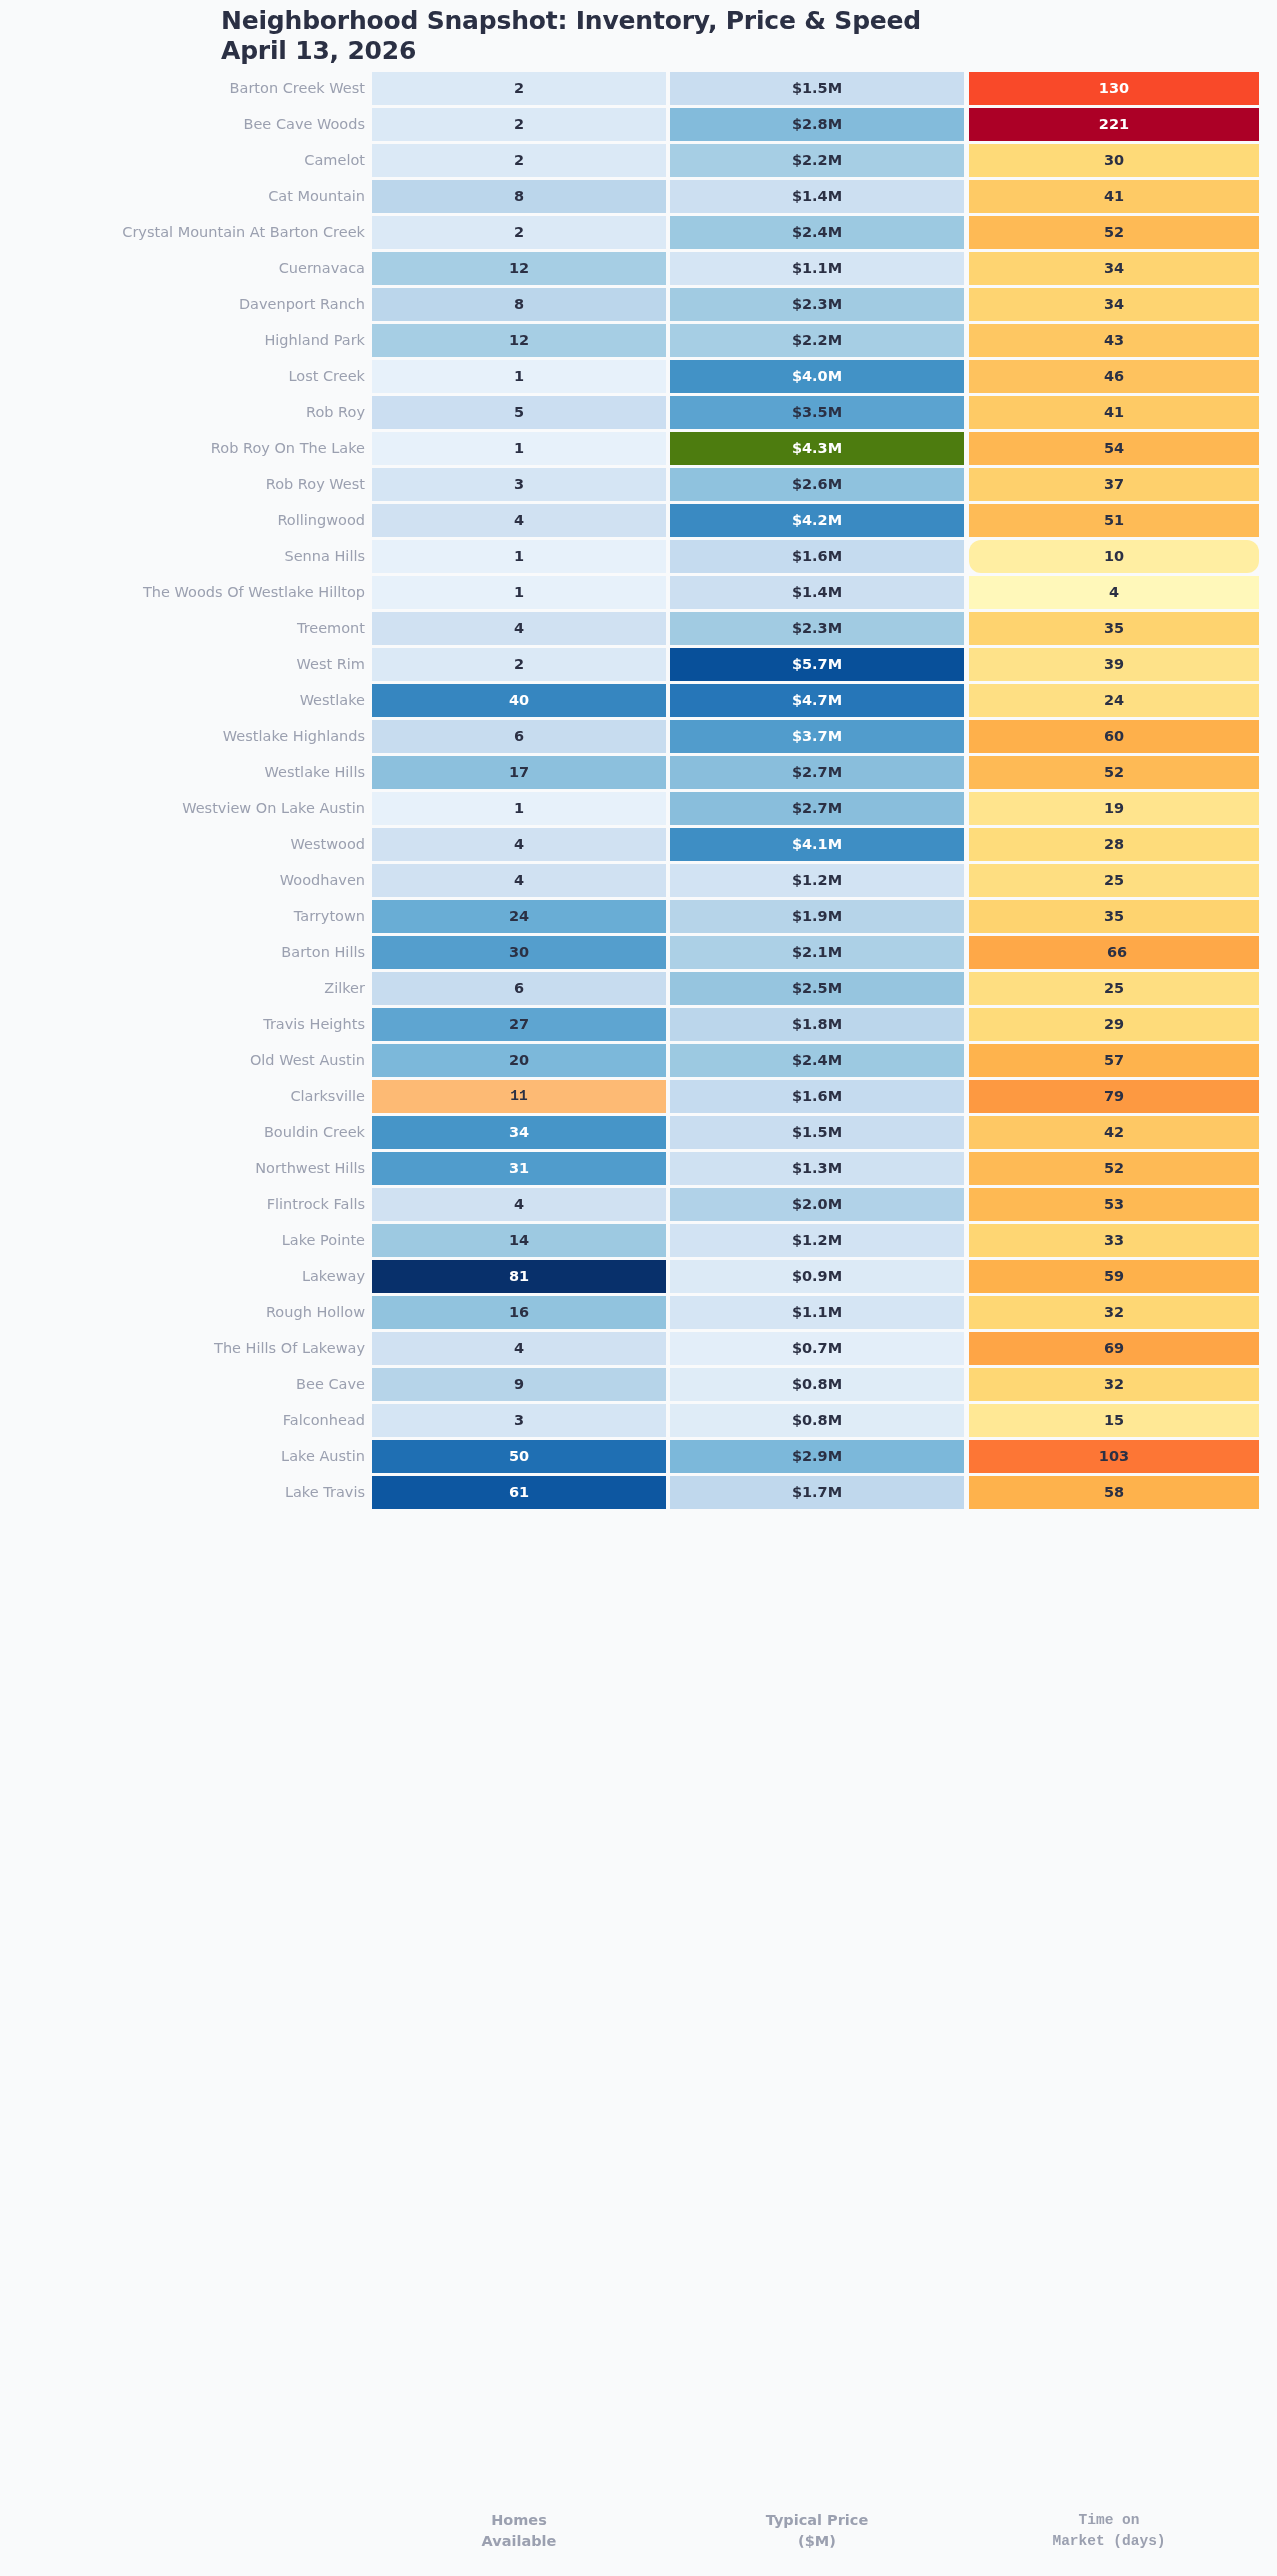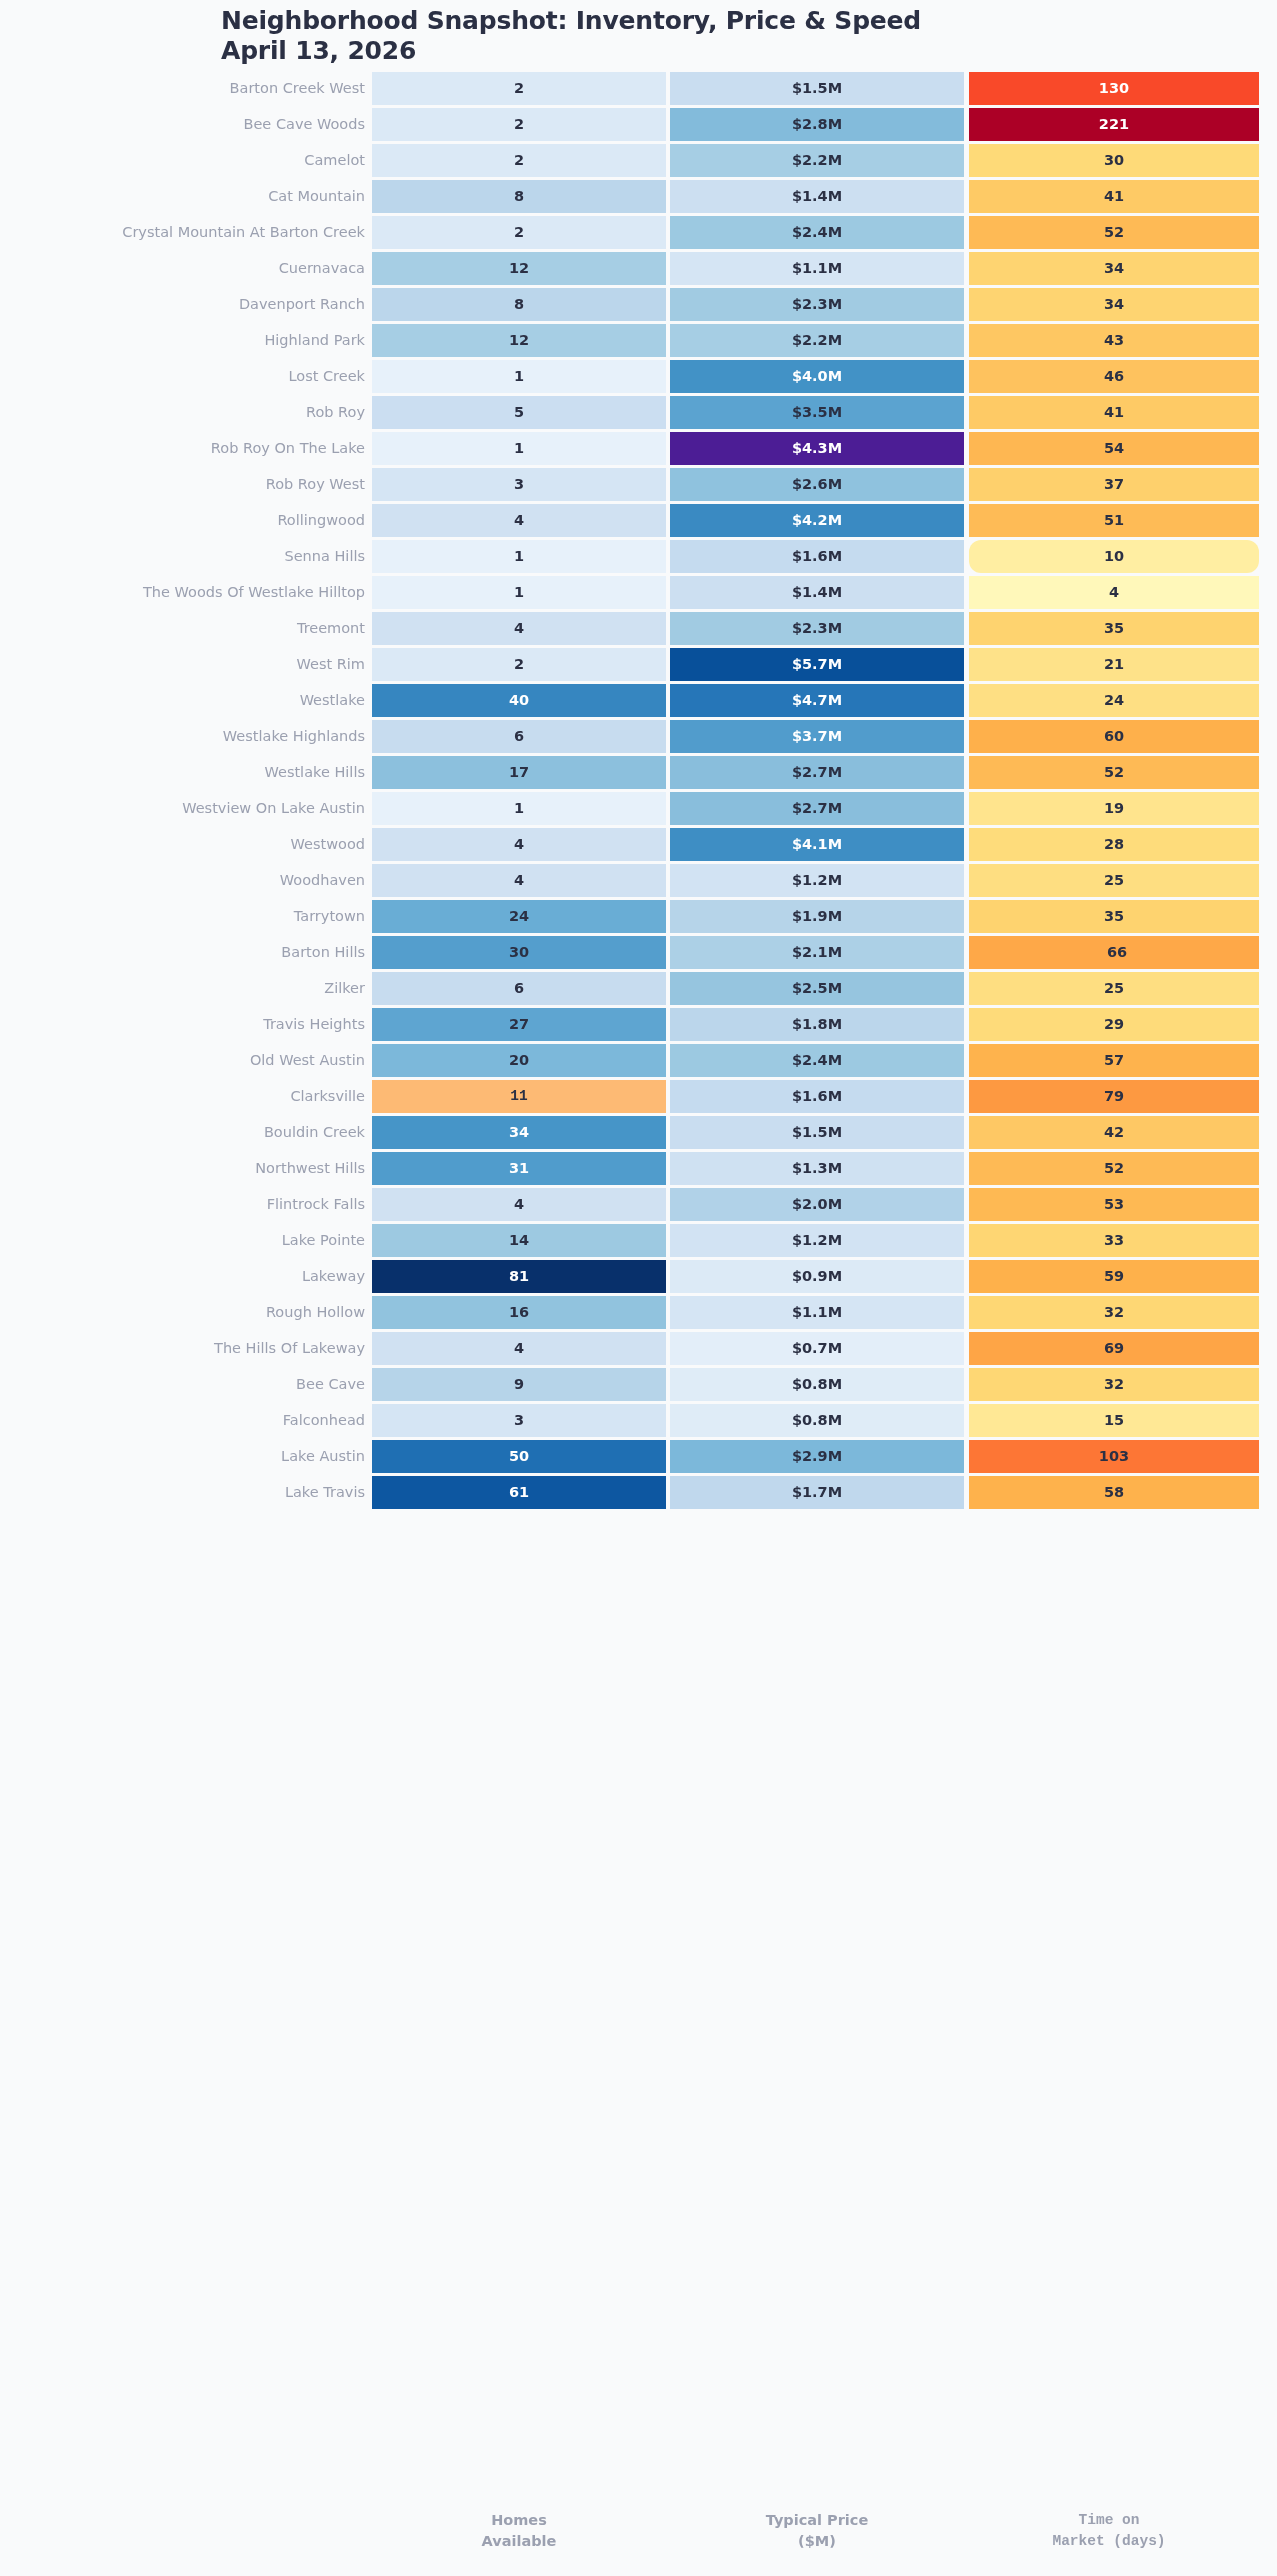--- a/index.html
+++ b/index.html
@@ -167,21 +167,21 @@
       </div>
       <div class="row">
         <div class="rowlabel">Rob Roy</div>
         <div class="cell c0" style="background: rgb(203, 222, 241);">5</div>
         <div class="cell c1" style="background: rgb(91, 163, 208);">$3.5M</div>
         <div class="cell c2" style="background: rgb(254, 202, 101);">41</div>
       </div>
       <div class="row">
         <div class="rowlabel">Rob Roy On The Lake</div>
         <div class="cell c0" style="background: rgb(231, 241, 250);">1</div>
-        <div class="cell c1 lightfg" style="background: #4c1d95;">$4.3M</div>
+        <div class="cell c1 lightfg" style="background: #4d7c0f;">$4.3M</div>
         <div class="cell c2" style="background: rgb(254, 183, 82);">54</div>
       </div>
       <div class="row">
         <div class="rowlabel">Rob Roy West</div>
         <div class="cell c0" style="background: rgb(213, 229, 244);">3</div>
         <div class="cell c1" style="background: rgb(143, 194, 222);">$2.6M</div>
         <div class="cell c2" style="background: rgb(254, 208, 108);">37</div>
       </div>
       <div class="row">
         <div class="rowlabel">Rollingwood</div>
@@ -204,21 +204,21 @@
       <div class="row">
         <div class="rowlabel">Treemont</div>
         <div class="cell c0" style="background: rgb(208, 225, 242);">4</div>
         <div class="cell c1" style="background: rgb(161, 203, 226);">$2.3M</div>
         <div class="cell c2" style="background: rgb(254, 211, 111);">35</div>
       </div>
       <div class="row">
         <div class="rowlabel">West Rim</div>
         <div class="cell c0" style="background: rgb(219, 233, 246);">2</div>
         <div class="cell c1 lightfg" style="background: rgb(8, 80, 154);">$5.7M</div>
-        <div class="cell c2" style="background: rgb(254, 226, 137);">21</div>
+        <div class="cell c2" style="background: rgb(254, 226, 137);">39</div>
       </div>
       <div class="row">
         <div class="rowlabel">Westlake</div>
         <div class="cell c0 lightfg" style="background: rgb(54, 134, 192);">40</div>
         <div class="cell c1 lightfg" style="background: rgb(38, 118, 184);">$4.7M</div>
         <div class="cell c2" style="background: rgb(254, 223, 131);">24</div>
       </div>
       <div class="row">
         <div class="rowlabel">Westlake Highlands</div>
         <div class="cell c0" style="background: rgb(199, 220, 239);">6</div>

